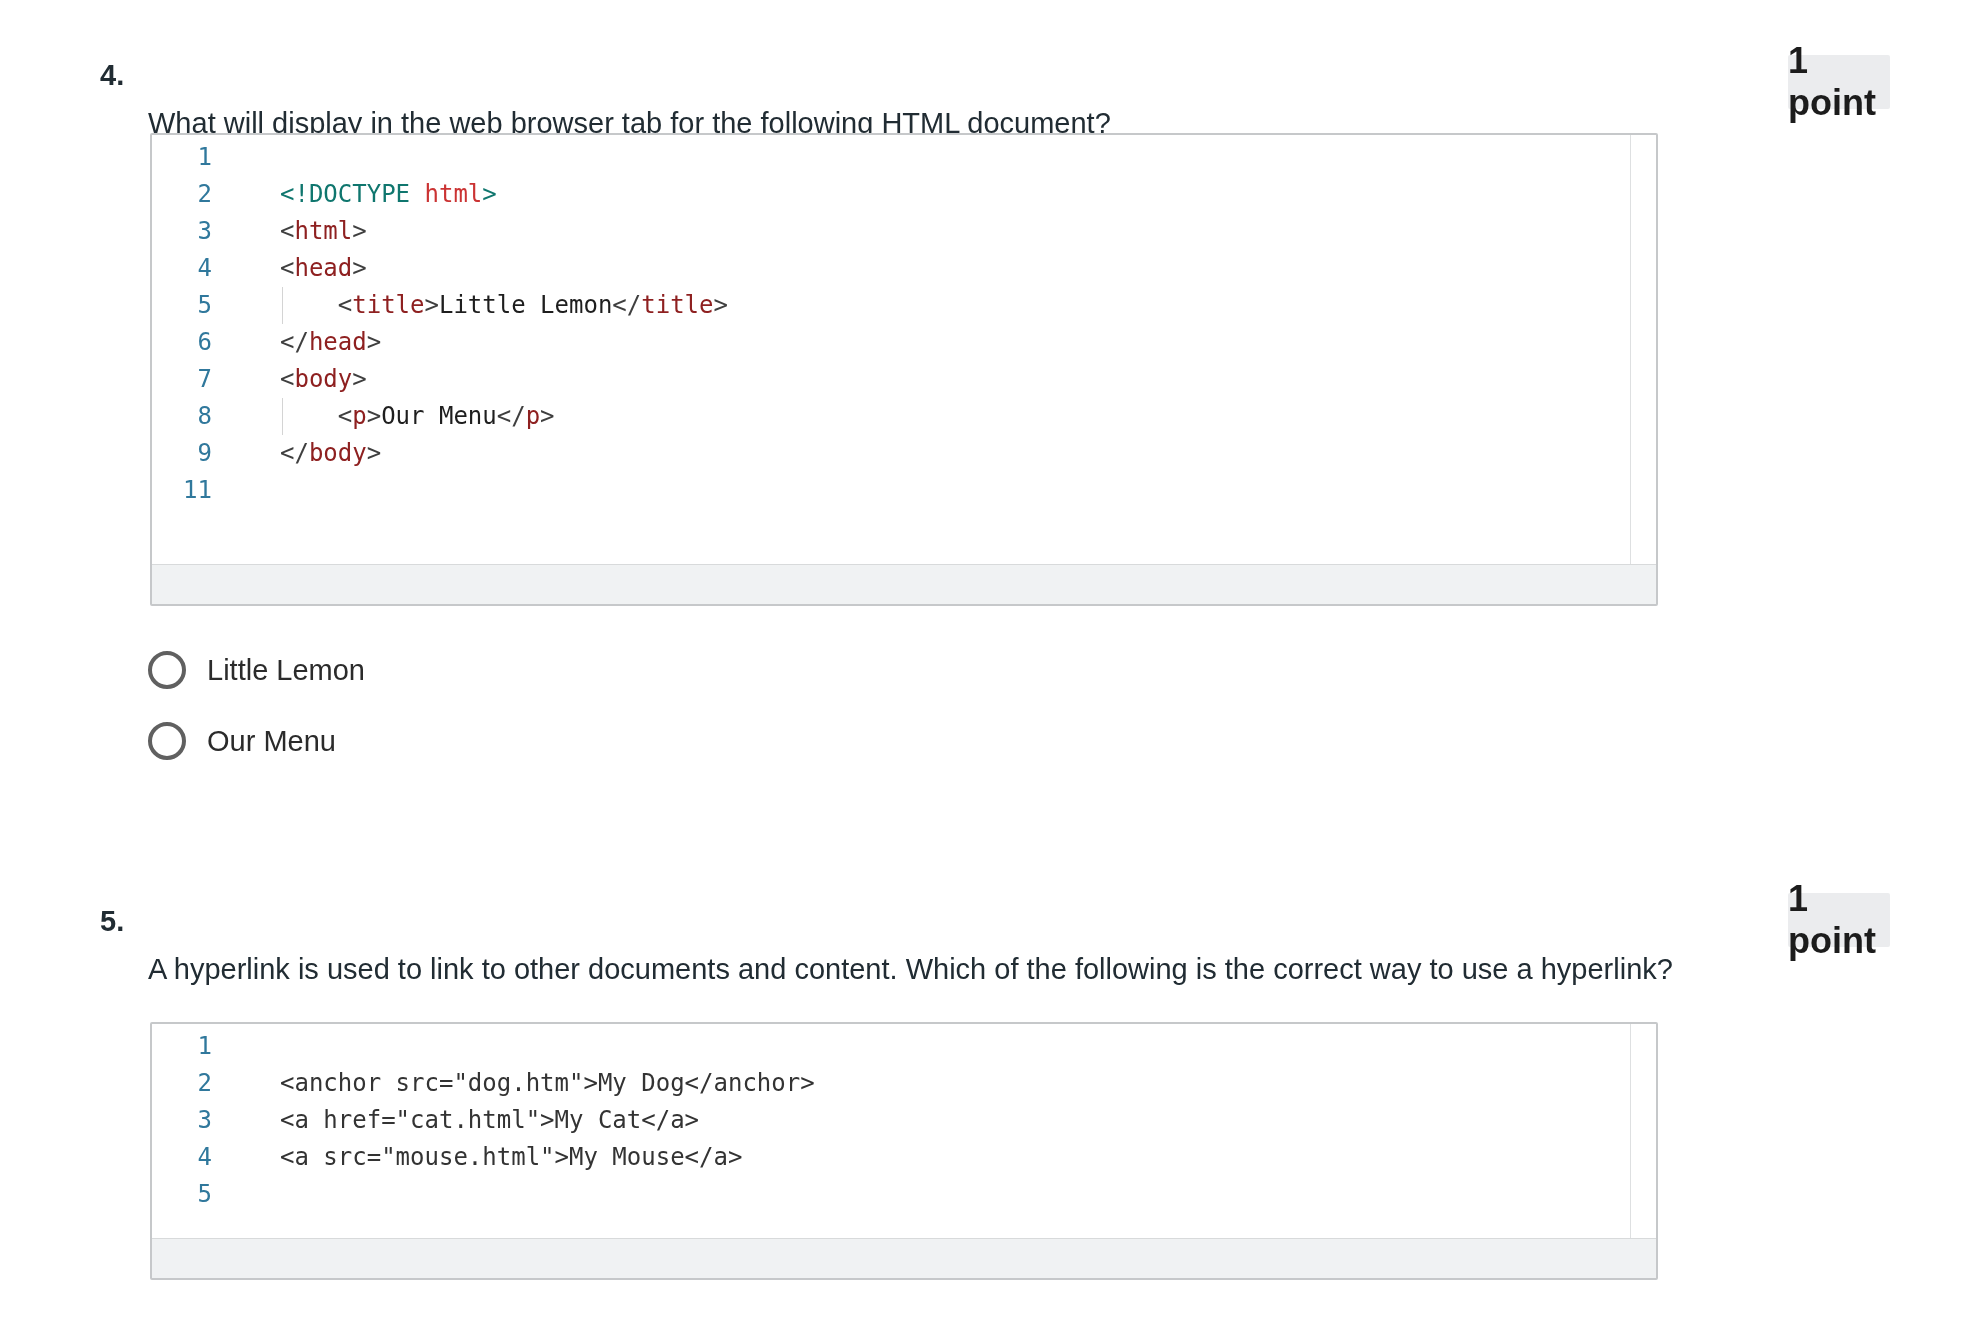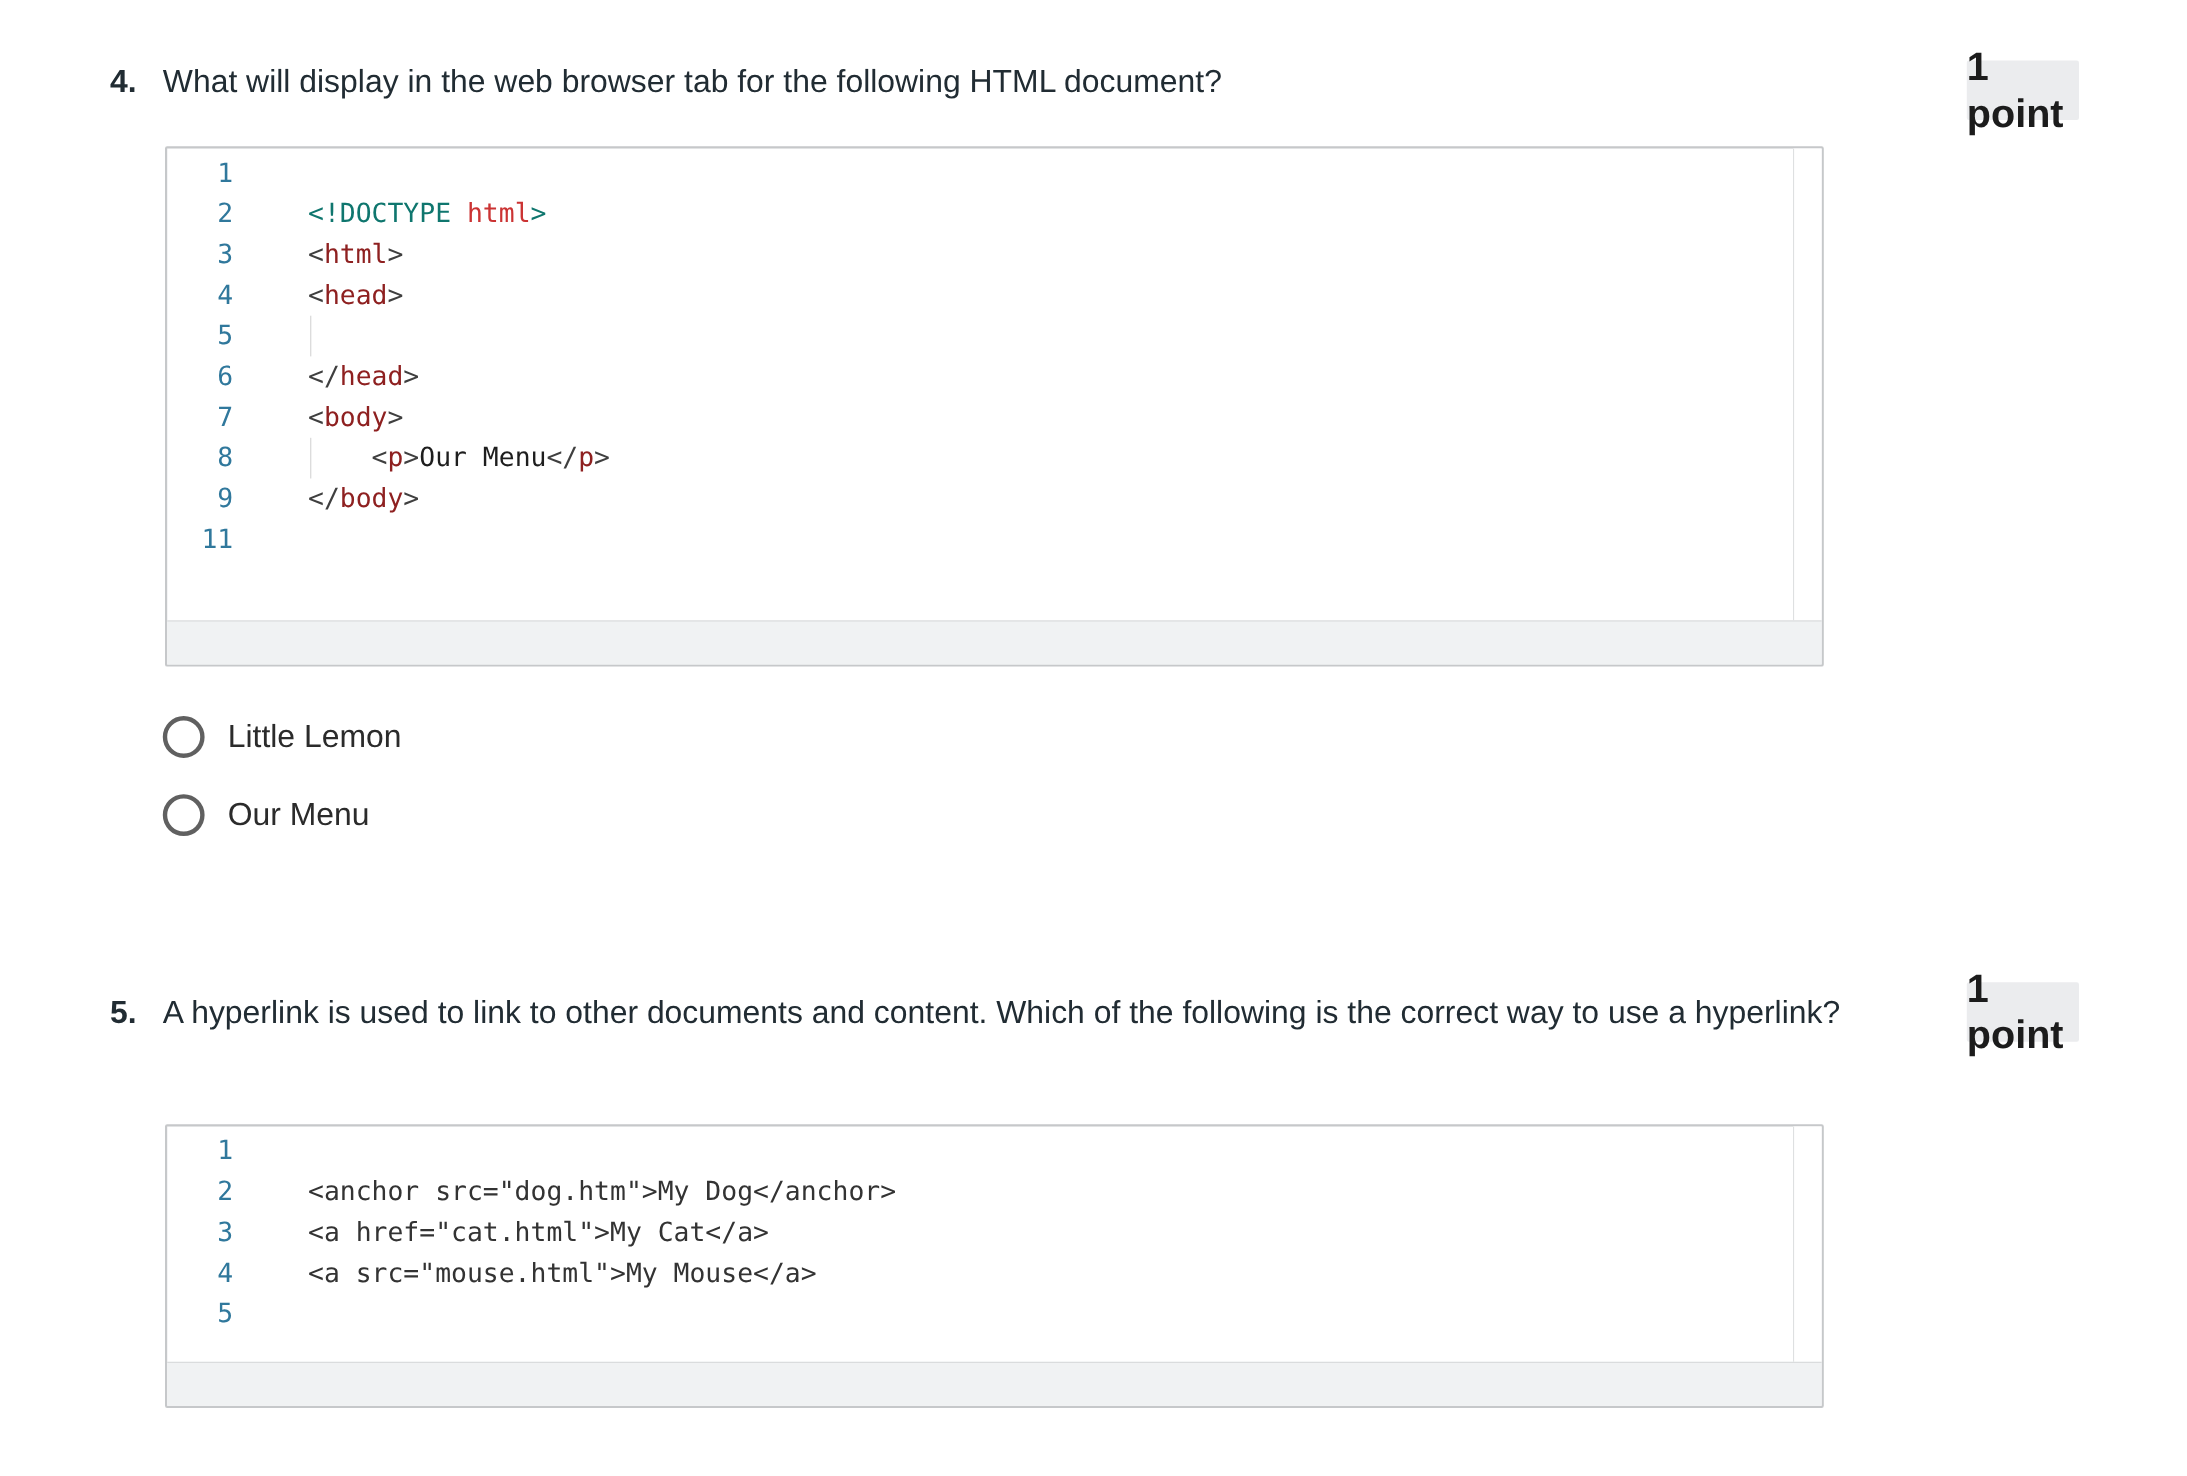--- a/index.html
+++ b/index.html
@@ -5,21 +5,21 @@
   * { margin:0; padding:0; box-sizing:border-box; }
   html,body { background:#ffffff; }
   .page {
     position:relative; width:1988px; height:1342px; background:#ffffff;
     font-family:"Liberation Sans", sans-serif; color:#212c33; overflow:hidden;
   }
 
   
   .q-row { position:absolute; left:100px; display:flex; align-items:flex-start; }
   .q-num { width:48px; flex:none; font-weight:bold; font-size:29px; line-height:47px; color:#212c33; }
-  .q-text { font-size:29px; line-height:47px; color:#212c33; }
+  .q-text { font-size:29px; line-height:47px; color:#212c33;margin-top:48px; }
   .q4-row { top:52px; }
   .q4-row .q-text { max-width:1620px; }
   .q5-row { top:898px; }
   .q5-row .q-text { max-width:1545px; }
 
   .points-badge {
     position:absolute; left:1788px; width:102px; height:54px;
     background:#ebecee; border-radius:2px;
     display:flex; align-items:center; justify-content:center;
     font-size:36px; font-weight:bold; color:#1c1c1c;
@@ -101,20 +101,21 @@
           <span class="gutter">3</span>
           <span class="code-text"><span class="tok-brk">&lt;</span><span class="tok-tag">html</span><span class="tok-brk">&gt;</span></span>
         </div>
         <div class="code-line">
           <span class="gutter">4</span>
           <span class="code-text"><span class="tok-brk">&lt;</span><span class="tok-tag">head</span><span class="tok-brk">&gt;</span></span>
         </div>
         <div class="code-line">
           <span class="gutter">5</span>
           <span class="indent-guide"></span>
+          <span class="code-text"><span class="tok-txt">    </span><span class="tok-brk">&lt;</span><span class="tok-tag">title</span><span class="tok-brk">&gt;</span><span class="tok-txt">Little Lemon</span><span class="tok-brk">&lt;/</span><span class="tok-tag">title</span><span class="tok-brk">&gt;</span></span>
         </div>
         <div class="code-line">
           <span class="gutter">6</span>
           <span class="code-text"><span class="tok-brk">&lt;/</span><span class="tok-tag">head</span><span class="tok-brk">&gt;</span></span>
         </div>
         <div class="code-line">
           <span class="gutter">7</span>
           <span class="code-text"><span class="tok-brk">&lt;</span><span class="tok-tag">body</span><span class="tok-brk">&gt;</span></span>
         </div>
         <div class="code-line">

